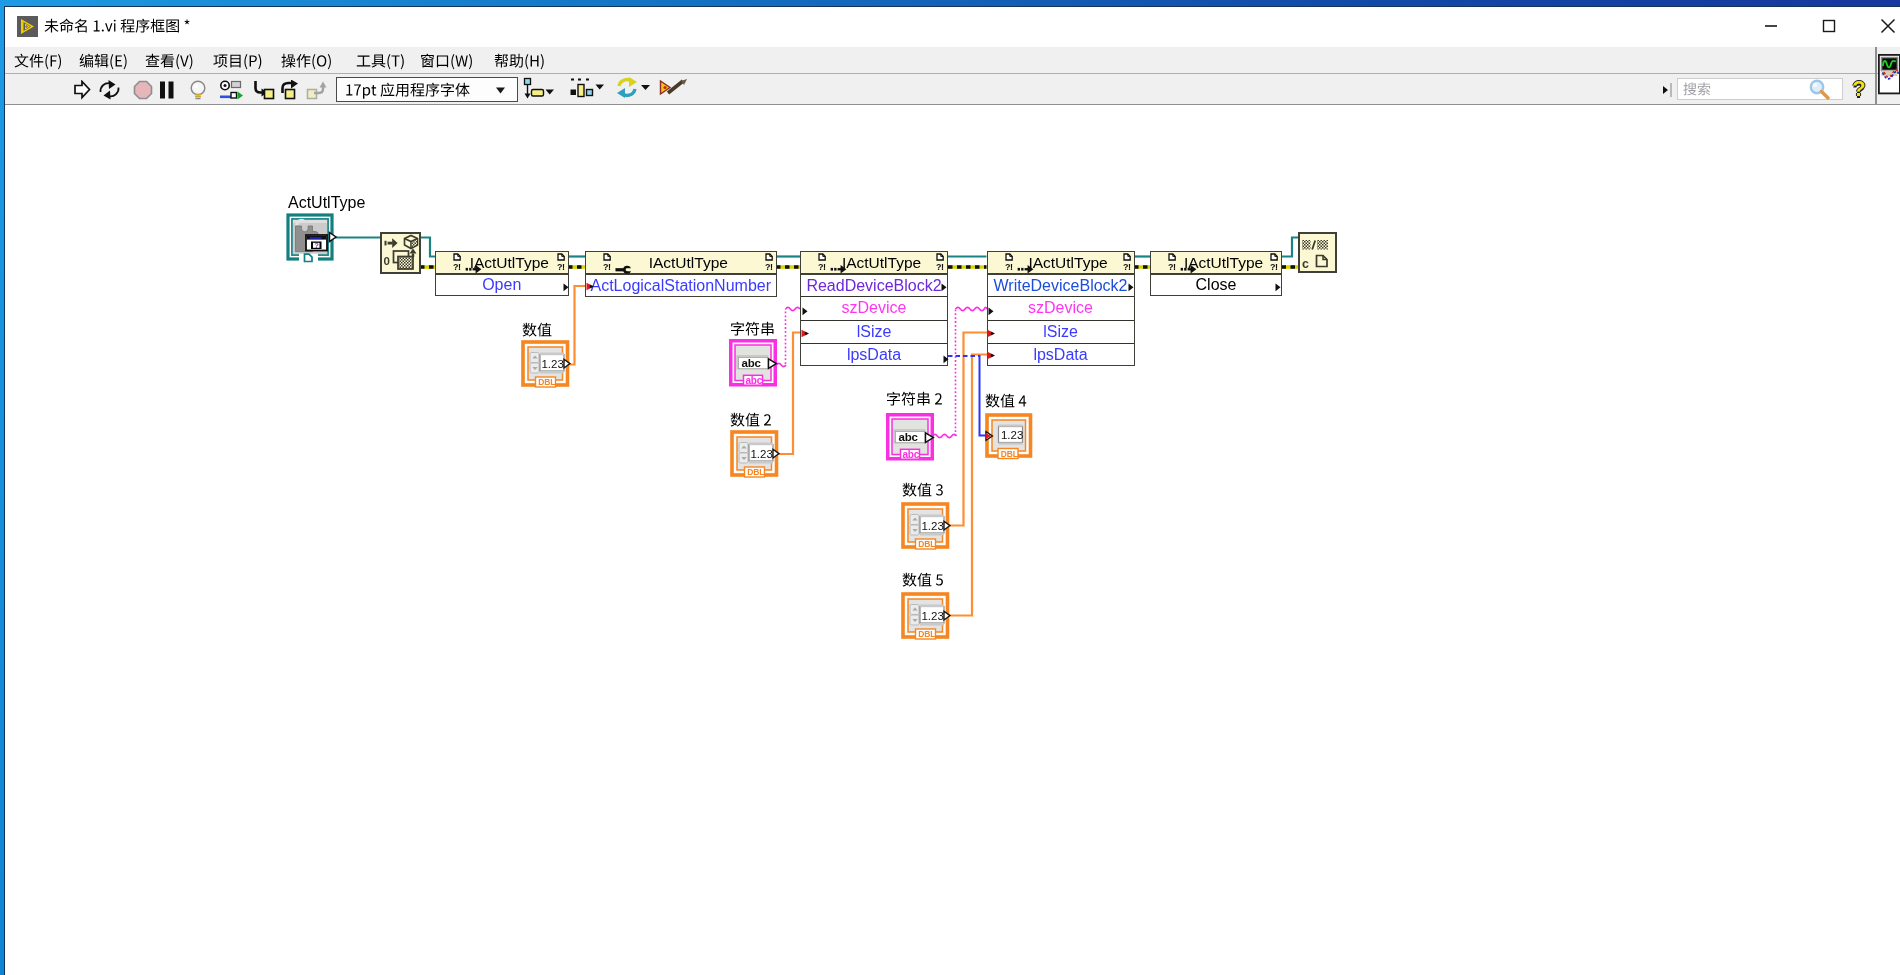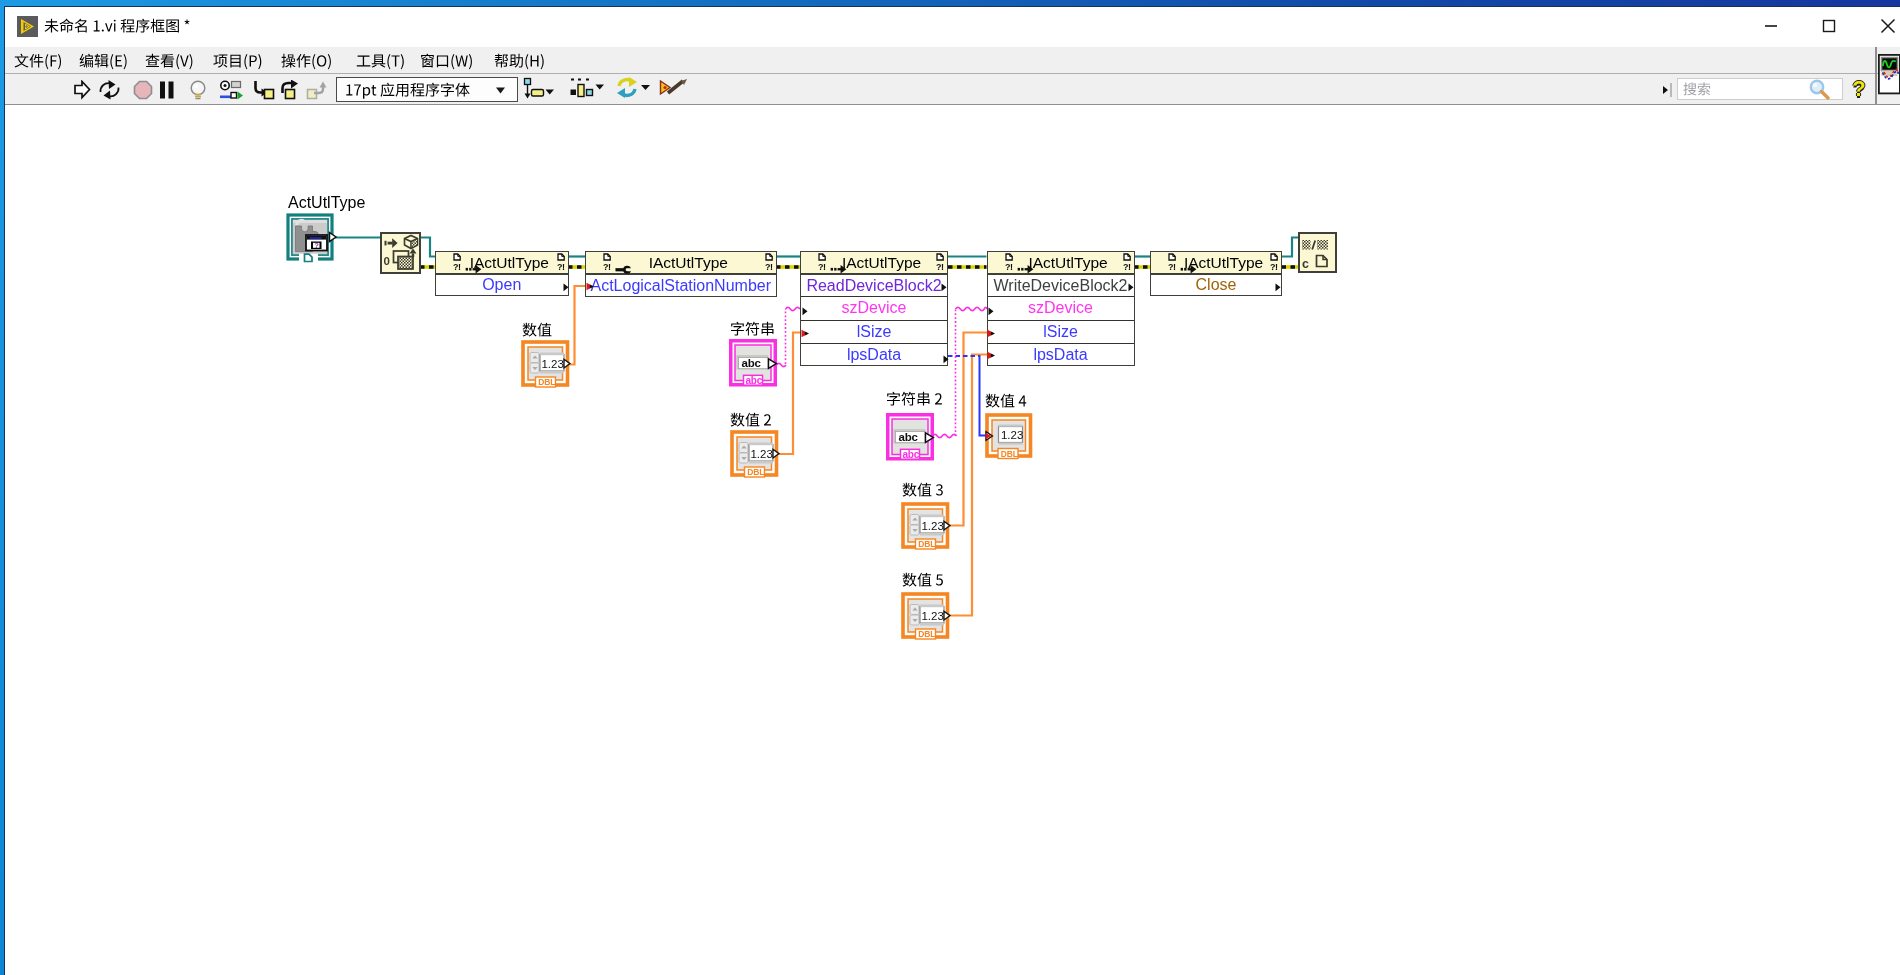--- a/index.html
+++ b/index.html
@@ -307,41 +307,41 @@
         </svg></span><span style="position:absolute;right:2px;top:1px"><svg width="9" height="18" viewBox="0 0 9 18">
           <path d="M1 1 h3.8 l2.4 2.4 v3.6 h-6.2 z" fill="#fff" stroke="#101010" stroke-width="1.3"></path>
           <path d="M4.8 1 v2.4 h2.4" fill="none" stroke="#101010" stroke-width="1"></path>
           <text x="0" y="16.5" font-size="9" font-weight="bold" fill="#101010" font-family="Liberation Sans" letter-spacing="-0.4">?!</text>
         </svg></span><span style="position:absolute;left:14px;top:6px"><svg width="17.5" height="9" viewBox="0 0 19 10">
           <rect x="0.5" y="3.2" width="2.6" height="3" fill="#101010"></rect>
           <rect x="4.4" y="3.2" width="2.6" height="3" fill="#101010"></rect>
           <rect x="8.2" y="3.4" width="4.5" height="2.6" fill="#101010"></rect>
           <polygon points="11.5,0 18,4.7 11.5,9.4" fill="#101010"></polygon>
         </svg></span>IActUtlType</div>
-    <div class="nr" style="height:21.5px;line-height:21.5px;color:#404040">WriteDeviceBlock2</div>
+    <div class="nr" style="height:21.5px;line-height:21.5px;color:#1d4ed8">WriteDeviceBlock2</div>
     <div class="nr" style="height:23.4px;line-height:22.0px;border-top:1.4px solid #32322c;color:#ff36f0">szDevice</div>
     <div class="nr" style="height:23.4px;line-height:22.0px;border-top:1.4px solid #32322c;color:#3a3aff">lSize</div>
     <div class="nr" style="height:22.4px;line-height:21.0px;border-top:1.4px solid #32322c;color:#3a3aff">lpsData</div>
   </div>
 <div class="node" style="left:1150px;top:251px;width:132px">
     <div class="nt" style="height:22.7px;line-height:21px;font-size:15.5px;text-indent:15px"><span style="position:absolute;left:2px;top:1px"><svg width="9" height="18" viewBox="0 0 9 18">
           <path d="M1 1 h3.8 l2.4 2.4 v3.6 h-6.2 z" fill="#fff" stroke="#101010" stroke-width="1.3"></path>
           <path d="M4.8 1 v2.4 h2.4" fill="none" stroke="#101010" stroke-width="1"></path>
           <text x="0" y="16.5" font-size="9" font-weight="bold" fill="#101010" font-family="Liberation Sans" letter-spacing="-0.4">?!</text>
         </svg></span><span style="position:absolute;right:2px;top:1px"><svg width="9" height="18" viewBox="0 0 9 18">
           <path d="M1 1 h3.8 l2.4 2.4 v3.6 h-6.2 z" fill="#fff" stroke="#101010" stroke-width="1.3"></path>
           <path d="M4.8 1 v2.4 h2.4" fill="none" stroke="#101010" stroke-width="1"></path>
           <text x="0" y="16.5" font-size="9" font-weight="bold" fill="#101010" font-family="Liberation Sans" letter-spacing="-0.4">?!</text>
         </svg></span><span style="position:absolute;left:14px;top:6px"><svg width="17.5" height="9" viewBox="0 0 19 10">
           <rect x="0.5" y="3.2" width="2.6" height="3" fill="#101010"></rect>
           <rect x="4.4" y="3.2" width="2.6" height="3" fill="#101010"></rect>
           <rect x="8.2" y="3.4" width="4.5" height="2.6" fill="#101010"></rect>
           <polygon points="11.5,0 18,4.7 11.5,9.4" fill="#101010"></polygon>
         </svg></span>IActUtlType</div>
-    <div class="nr" style="height:20.2px;line-height:20.2px;color:#a16207">Close</div>
+    <div class="nr" style="height:20.2px;line-height:20.2px;color:#000000">Close</div>
   </div>
 <svg class="abs" style="left:562.5px;top:282.5px" width="6" height="9">
     <polygon points="0.5,0.5 5.5,4.3 0.5,8.2" fill="#101010"></polygon>
   </svg>
 <svg class="abs" style="left:585.5px;top:281.5px" width="9" height="9">
     <polygon points="0.5,0.8 7.6,4.5 0.5,8.2" fill="#e01818"></polygon>
     <polygon points="3.8,2.5 8,4.5 3.8,6.5" fill="#101010"></polygon>
   </svg>
 <svg class="abs" style="left:941px;top:282.5px" width="6" height="9">
     <polygon points="0.5,0.5 5.5,4.3 0.5,8.2" fill="#101010"></polygon>

